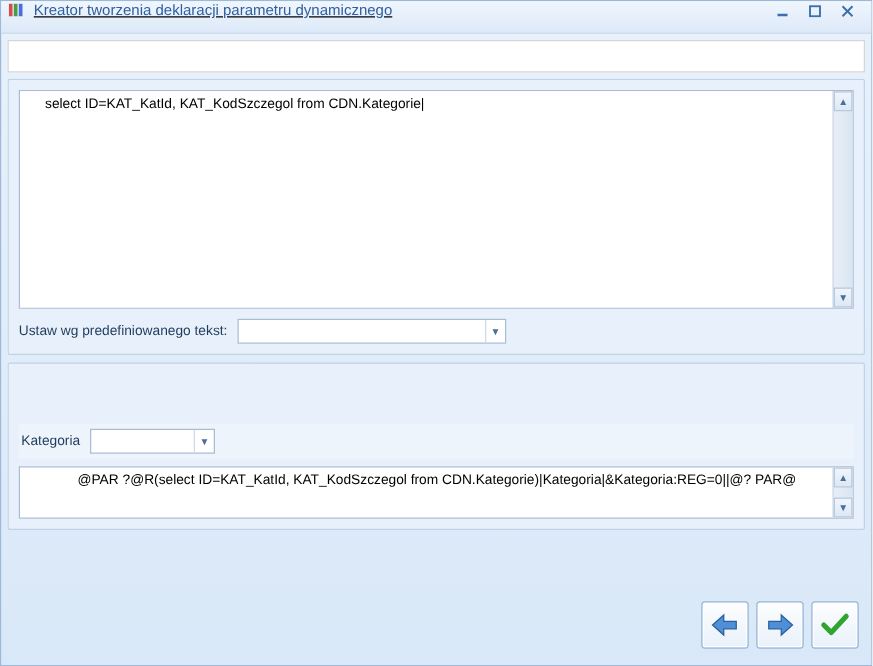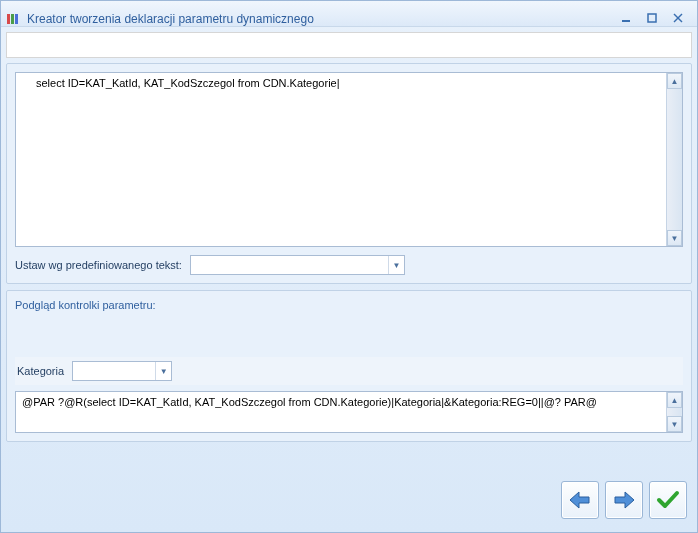--- a/index.html
+++ b/index.html
@@ -17,22 +17,23 @@
       background: linear-gradient(#e8f1fb, #d9e8f8);
       border: 1px solid #9db8d8;
       display: flex;
       flex-direction: column;
     }
     .titlebar {
       height: 26px;
       background: linear-gradient(#f0f6fd, #dce9f8);
       border-bottom: 1px solid #c8d8ea;
       display: flex;
-      align-items: flex-end;
+      align-items: flex-start;
       padding: 0 6px;
+      text-decoration: underline;
     }
     .app-icon {
       width: 14px;
       height: 14px;
       margin-right: 6px;
       display: inline-flex;
     }
     .title-text {
       color: #2f5f9e;
       font-size: 12px;
@@ -175,20 +176,21 @@
       display: flex;
       align-items: center;
       gap: 8px;
       margin-top: 40px;
     }
     .par-textarea-wrap {
       background: #fff;
       border: 1px solid #a9bcd4;
       height: 42px;
       display: flex;
+      padding-left: 40px;
     }
     .par-text {
       flex: 1;
       padding: 4px 6px;
       font-size: 11px;
       color: #000;
       overflow: hidden;
     }
     .footer {
       height: 56px;
@@ -262,21 +264,20 @@
       <div class="row">
         <span class="lbl">Ustaw wg predefiniowanego tekst:</span>
         <div class="combo wide">
           <span></span>
           <span class="combo-arrow">▼</span>
         </div>
       </div>
     </div>
 
     <div class="panel preview-panel">
-      <div class="preview-title">Podgląd kontrolki parametru:</div>
       <div class="param-row">
         <span class="lbl">Kategoria</span>
         <div class="combo small">
           <span></span>
           <span class="combo-arrow">▼</span>
         </div>
       </div>
       <div class="par-textarea-wrap">
         <div class="par-text">@PAR ?@R(select ID=KAT_KatId, KAT_KodSzczegol from CDN.Kategorie)|Kategoria|&amp;Kategoria:REG=0||@? PAR@</div>
         <div class="scrollbar-v">

